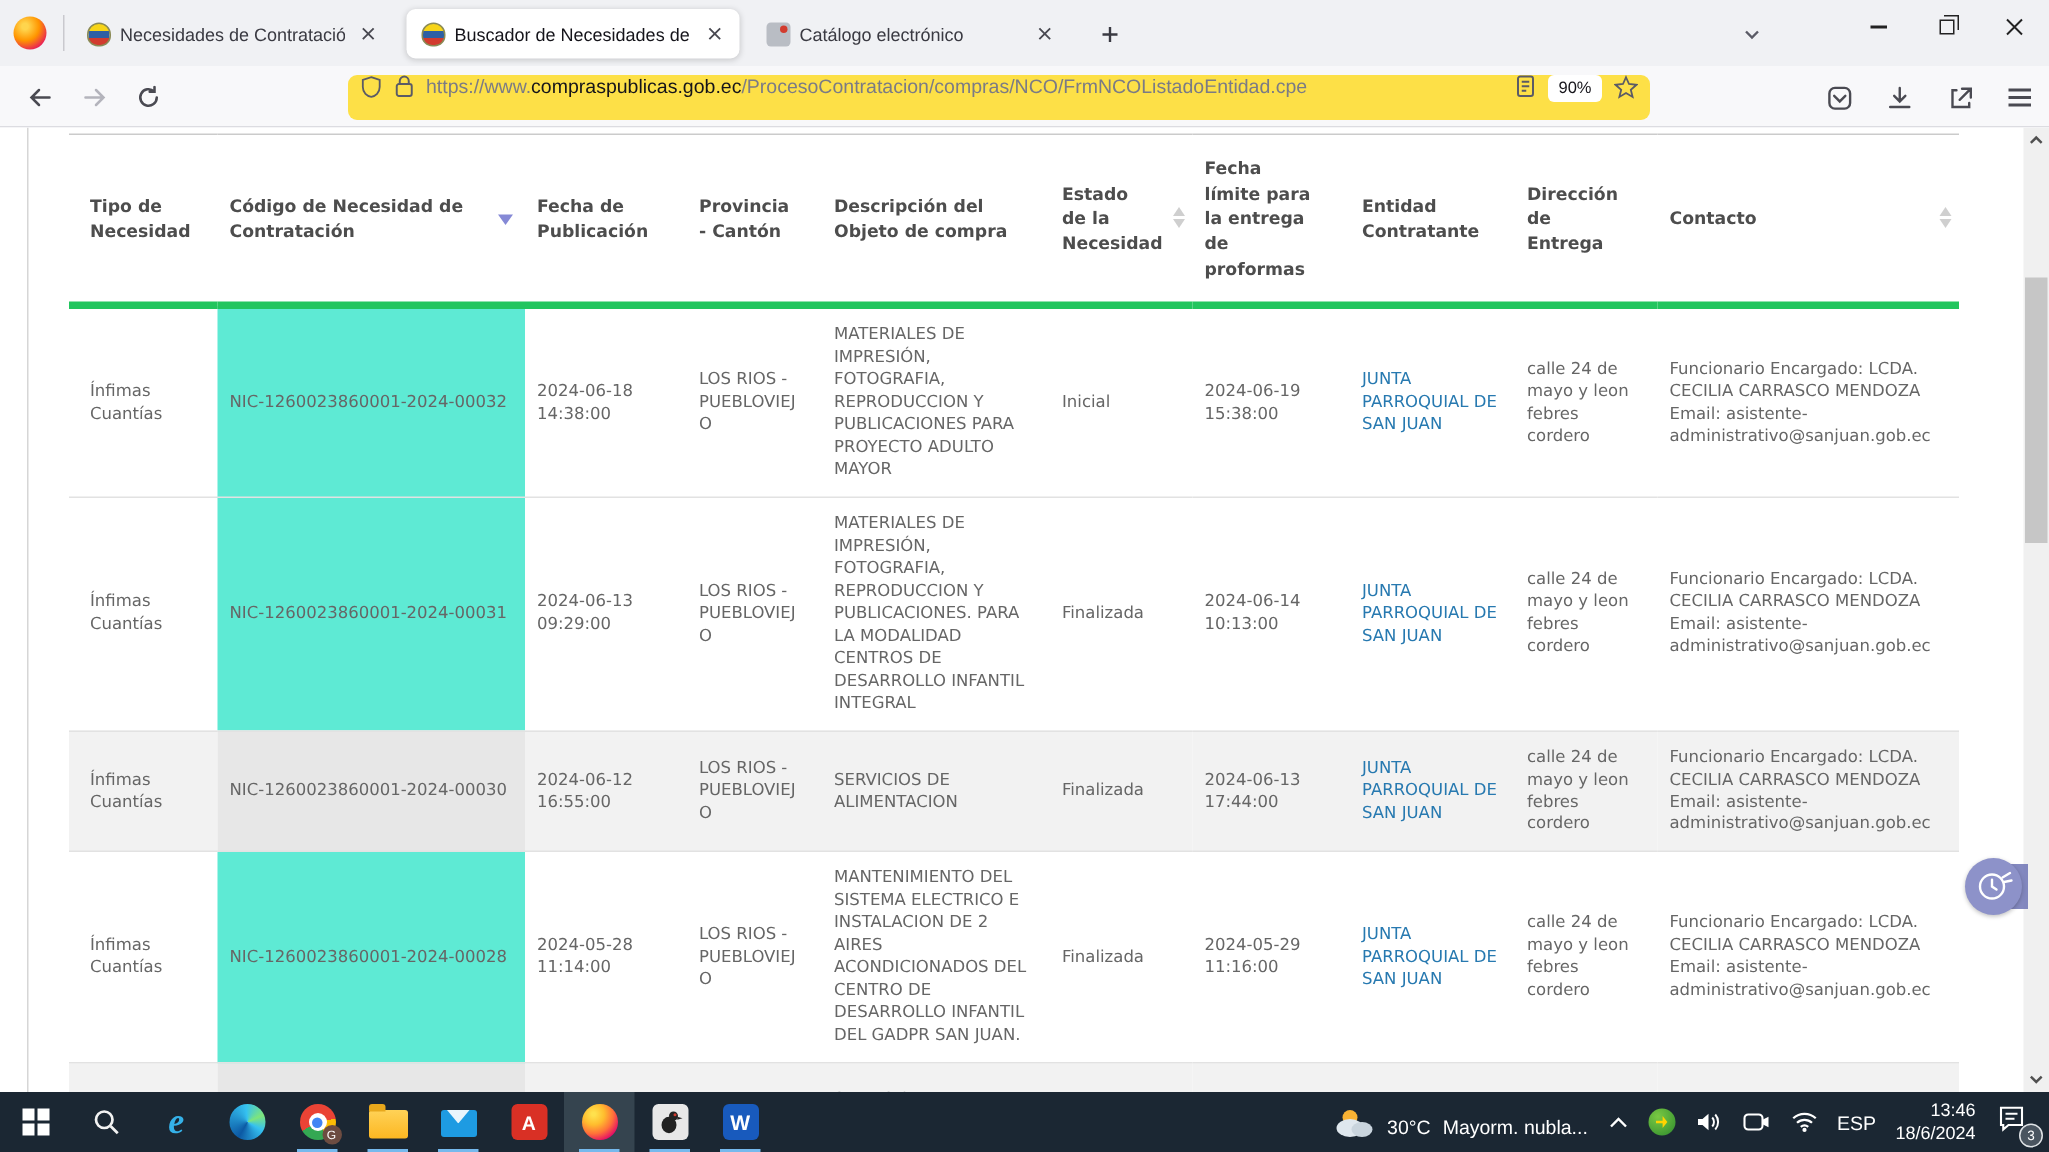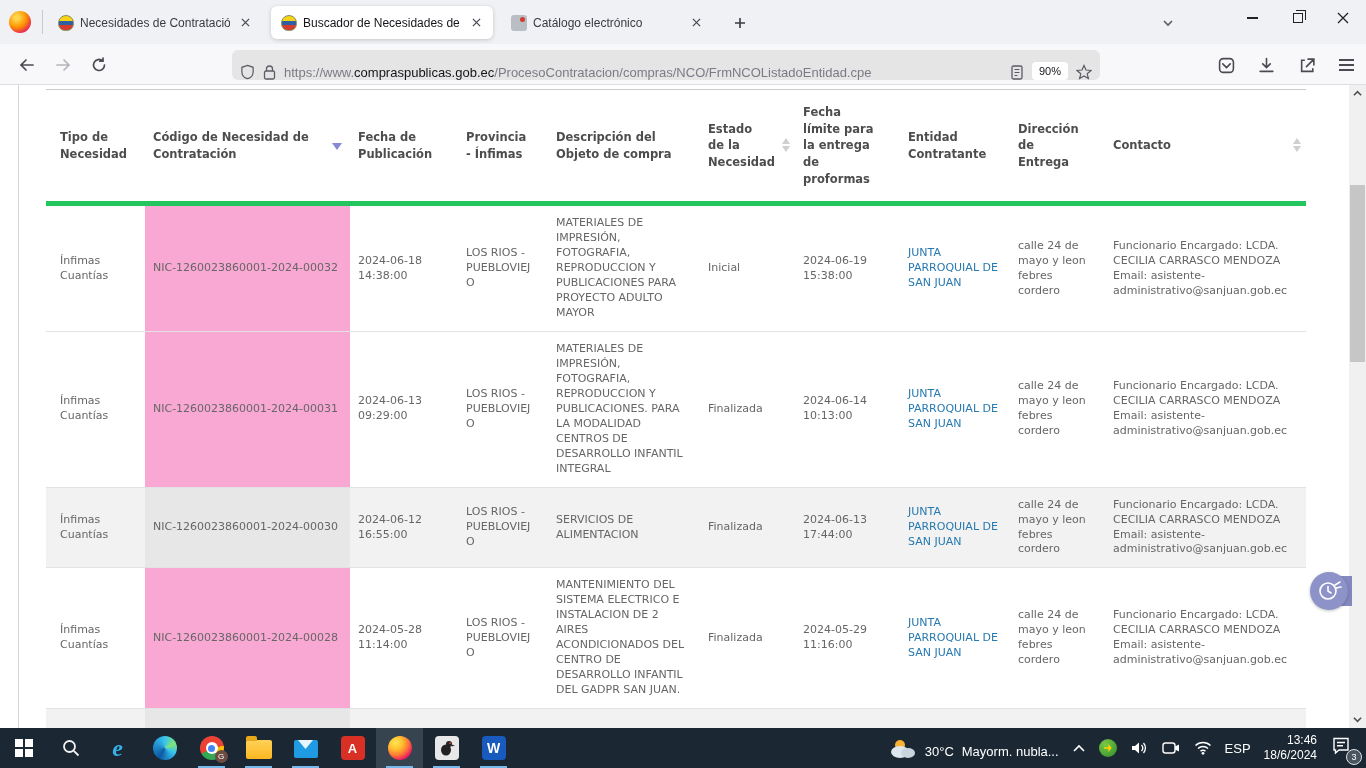--- a/index.html
+++ b/index.html
@@ -33,22 +33,22 @@
   .wc-min .bar { width:11px; height:1.4px; background:#222; }
   .wc-max .sq { position:relative; width:10px; height:10px; border:1.2px solid #222; background:#f0f1f4; }
   .wc-max .sq::before { content:""; position:absolute; left:1.5px; top:-4px; width:9px; height:9px; border:1.2px solid #222; border-bottom:none; border-left:none; }
   .wc-close svg { width:12px; height:12px; stroke:#222; stroke-width:1.3; }
 
   
   .toolbar { position:relative; height:41px; background:#f8f8fa; border-bottom:1px solid #dcdce1; }
   .nav-ic { position:absolute; top:6px; width:30px; height:30px; border-radius:4px; display:flex; align-items:center; justify-content:center; }
   .nav-ic svg { width:16px; height:16px; fill:none; stroke:#4a4a52; stroke-width:1.7; stroke-linecap:round; }
   .nav-ic.dim svg { stroke:#b4b4bc; }
-  .urlbar { position:absolute; left:232px; top:6px; width:868px; height:30px; background:#e5e5e5;
-    border-radius:6px; display:flex; align-items:flex-end; padding:0 8px; }
+  .urlbar { position:absolute; left:232px; top:6px; width:868px; height:30px; background:#fde047;
+    border-radius:6px; display:flex; align-items:flex-start; padding:0 8px; }
   .urlbar svg { flex:none; }
   .url-text { flex:1; font-size:13px; white-space:nowrap; overflow:hidden; margin-left:8px; color:#7b7b85; }
   .url-text .domain { color:#15141a; }
   .zoom-pill { flex:none; background:#fff; border-radius:4px; font-size:11px; color:#15141a; padding:3px 7px; margin:0 8px; }
   .star { flex:none; }
   .tb-right { position:absolute; right:0; top:6px; width:160px; height:30px; display:flex; align-items:center; justify-content:space-around; }
   .tb-right svg { width:17px; height:17px; fill:none; stroke:#4a4a52; stroke-width:1.5; stroke-linecap:round; }
   .burger { display:flex; flex-direction:column; gap:3.5px; }
   .burger i { display:block; width:15px; height:1.6px; background:#4a4a52; }
 
@@ -57,21 +57,21 @@
   .left-rule { position:absolute; left:18px; top:0; width:1px; height:643px; background:#d6d6d6; }
 
   .page-table { position:absolute; left:46px; top:4px; width:1260px; border-collapse:collapse;
     table-layout:fixed; border-top:1px solid #cbcbcb; font-family:"DejaVu Sans", sans-serif; }
   .page-table th { font-size:11.5px; line-height:1.45; color:#4d4d4d; text-align:left; font-weight:bold;
     vertical-align:middle; padding:14px 20px 14px 8px; border-bottom:5px solid #22c55e; position:relative; }
   .page-table td { font-size:11px; line-height:1.36; color:#666; vertical-align:middle;
     padding:10px 10px 10px 8px; border-bottom:1px solid #e2e2e2; word-wrap:break-word; }
   .page-table td.first, .page-table th.first { padding-left:14px; }
   tr.stripe td { background:#f2f2f2; }
-  td.sortcol { background:#f9a8d4; }
+  td.sortcol { background:#5eead4; }
   tr.stripe td.sortcol { background:#e7e7e7; }
   .ent-link { color:#2779b0; cursor:pointer; }
   .sort-desc { position:absolute; right:8px; top:50%; margin-top:-3px; width:0; height:0;
     border-left:5px solid transparent; border-right:5px solid transparent; border-top:7px solid #8589d6; }
   .sort-both { position:absolute; right:5px; top:50%; margin-top:-8px; display:flex; flex-direction:column; gap:2px; }
   .sort-both .up { width:0;height:0;border-left:4px solid transparent;border-right:4px solid transparent;border-bottom:6px solid #cfcfcf; }
   .sort-both .dn { width:0;height:0;border-left:4px solid transparent;border-right:4px solid transparent;border-top:6px solid #cfcfcf; }
 
   
   .scrollbar { position:absolute; right:0; top:0; width:17px; height:643px; background:#f0f0f0; }
@@ -256,21 +256,21 @@
           <col style="width:105px">
           <col style="width:110px">
         <col style="width:95px">
           <col style="width:201px">
       </colgroup>
       <thead>
         <tr>
           <th class="first">Tipo de Necesidad</th>
           <th><span>Código de Necesidad de Contratación</span><span class="sort-desc"></span></th>
           <th>Fecha de Publicación</th>
-          <th>Provincia - Ínfimas</th>
+          <th>Provincia - Cantón</th>
           <th>Descripción del Objeto de compra</th>
           <th style="padding-right:24px;"><span>Estado de la Necesidad</span><span class="sort-both">
                 <i class="up"></i>
                 <i class="dn"></i>
               </span></th>
           <th>Fecha límite para la entrega de proformas</th>
           <th>Entidad Contratante</th>
           <th>Dirección de Entrega</th>
           <th style="padding-right:24px;"><span>Contacto</span><span class="sort-both">
                 <i class="up"></i>

